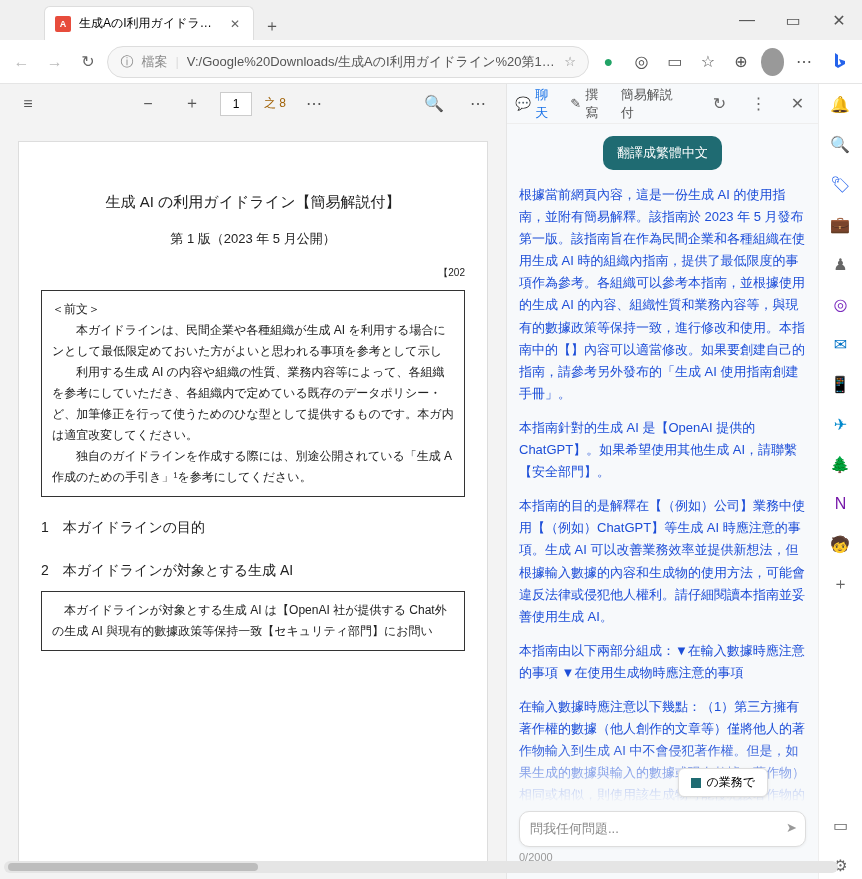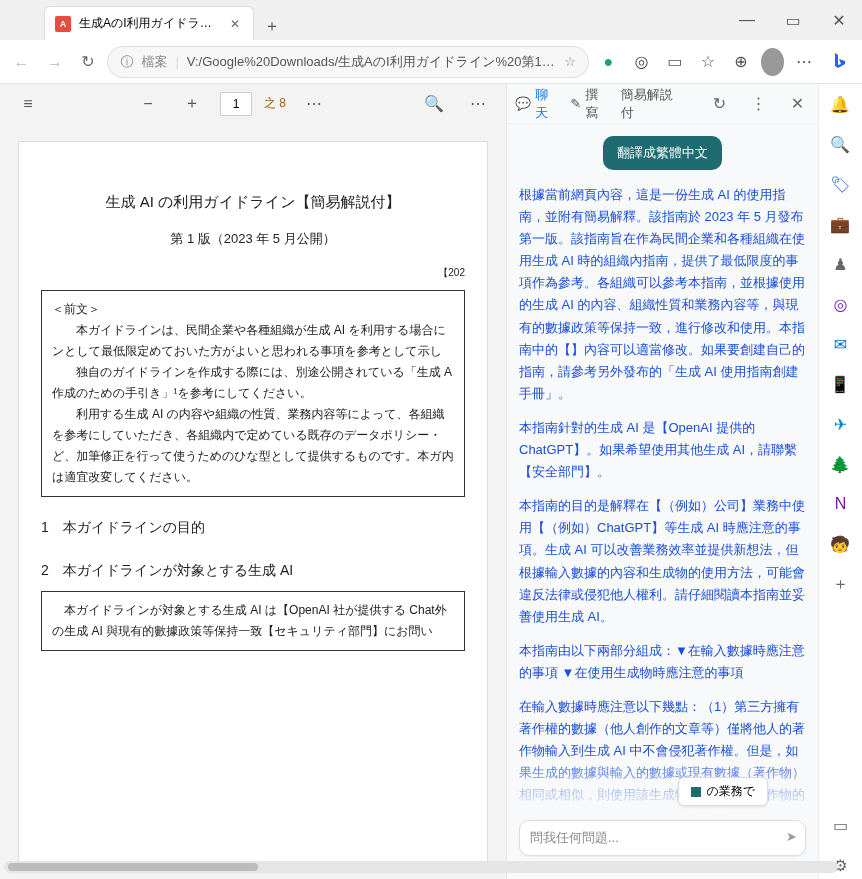--- a/index.html
+++ b/index.html
@@ -43,21 +43,21 @@
 .chat-tab.active{color:#1a73e8;font-weight:500}
 .chat-head .sp{flex:1}
 .chat-head-btn{width:28px;height:28px;display:flex;align-items:center;justify-content:center;color:#666}
 .chat-body{flex:1;overflow:hidden;padding:12px;position:relative}
 .user-msg{display:flex;justify-content:center;margin-bottom:14px}
 .user-bubble{background:#1f6b72;color:#fff;padding:8px 14px;border-radius:10px;font-size:13px}
 .bot-msg{font-size:13px;line-height:1.7;color:#1d4ed8;margin-bottom:12px}
 .stop-btn{position:absolute;right:50px;bottom:6px;background:#fff;border:1px solid #ddd;border-radius:6px;padding:5px 12px;font-size:12px;display:flex;align-items:center;gap:5px;box-shadow:0 1px 3px rgba(0,0,0,.1)}
 .stop-sq{width:10px;height:10px;background:#1f6b72}
 .fade{position:absolute;bottom:0;left:0;right:0;height:60px;background:linear-gradient(transparent,#f7f9fb)}
-.chat-input-area{padding:8px 12px 7px}
+.chat-input-area{padding:8px 12px 16px}
 .chat-input-box{background:#fff;border:1px solid #ddd;border-radius:10px;padding:8px 32px 8px 10px;font-size:13px;color:#888;position:relative;box-shadow:0 1px 3px rgba(0,0,0,.06)}
 .send-ic{position:absolute;right:8px;top:8px;color:#999}
 .char-count{font-size:11px;color:#999;margin-top:4px}
 .side-rail{width:44px;background:#fff;border-left:1px solid #eee;display:flex;flex-direction:column;align-items:center;padding-top:6px;gap:12px}
 .rail-btn{width:28px;height:28px;display:flex;align-items:center;justify-content:center;color:#666;font-size:16px}
 .rail-gap{flex:1}
 .pipe{color:#ddd}
 </style>
 </head>
 <body>
@@ -116,22 +116,22 @@
       <span class="tool-btn">🔍</span>
       <span class="tool-btn">⋯</span>
     </div>
     <div class="pdf-doc">
       <div class="pdf-title">生成 AI の利用ガイドライン【簡易解説付】</div>
       <div class="pdf-sub">第 1 版（2023 年 5 月公開）</div>
       <div class="pdf-date">【202</div>
       <div class="sec-box">
         <div>＜前文＞</div>
         <div class="indent">　本ガイドラインは、民間企業や各種組織が生成 AI を利用する場合にンとして最低限定めておいた方がよいと思われる事項を参考として示し</div>
+        <div class="indent">　利用する生成 AI の内容や組織の性質、業務内容等によって、各組織を参考にしていただき、各組織内で定めている既存のデータポリシー・ど、加筆修正を行って使うためのひな型として提供するものです。本ガ内は適宜改変してください。</div>
         <div class="indent">　独自のガイドラインを作成する際には、別途公開されている「生成 A作成のための手引き」¹を参考にしてください。</div>
-        <div class="indent">　利用する生成 AI の内容や組織の性質、業務内容等によって、各組織を参考にしていただき、各組織内で定めている既存のデータポリシー・ど、加筆修正を行って使うためのひな型として提供するものです。本ガ内は適宜改変してください。</div>
       </div>
       <div class="sec-h">1　本ガイドラインの目的</div>
       <div class="sec-h">2　本ガイドラインが対象とする生成 AI</div>
       <div class="sec-box">　本ガイドラインが対象とする生成 AI は【OpenAI 社が提供する Chat外の生成 AI 與現有的數據政策等保持一致【セキュリティ部門】にお問い</div>
     </div>
     <div class="bot-scroll">
         <div class="bot-thumb"></div>
       </div>
   </div>
 

